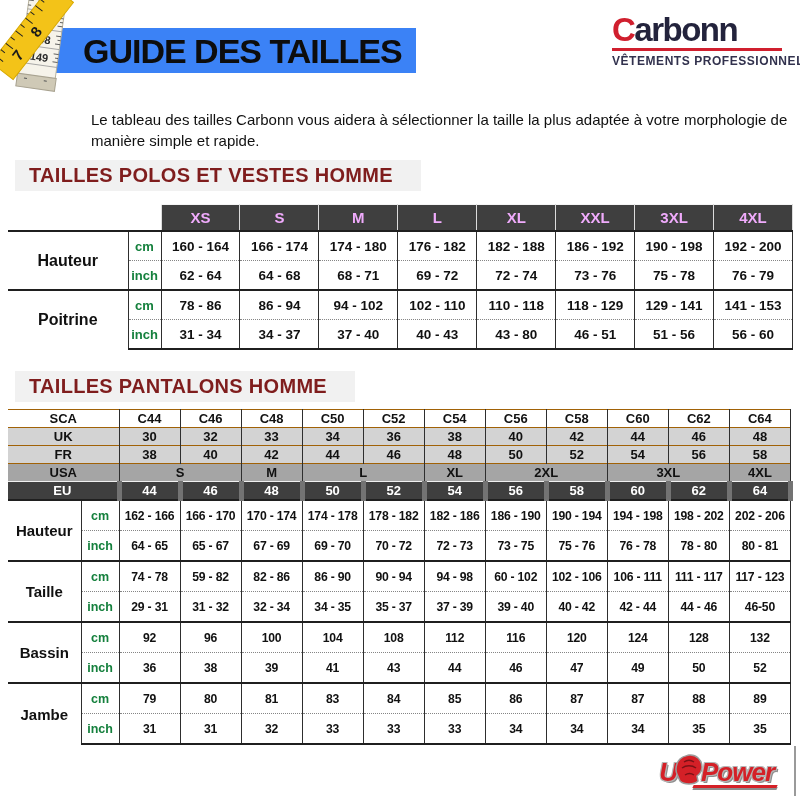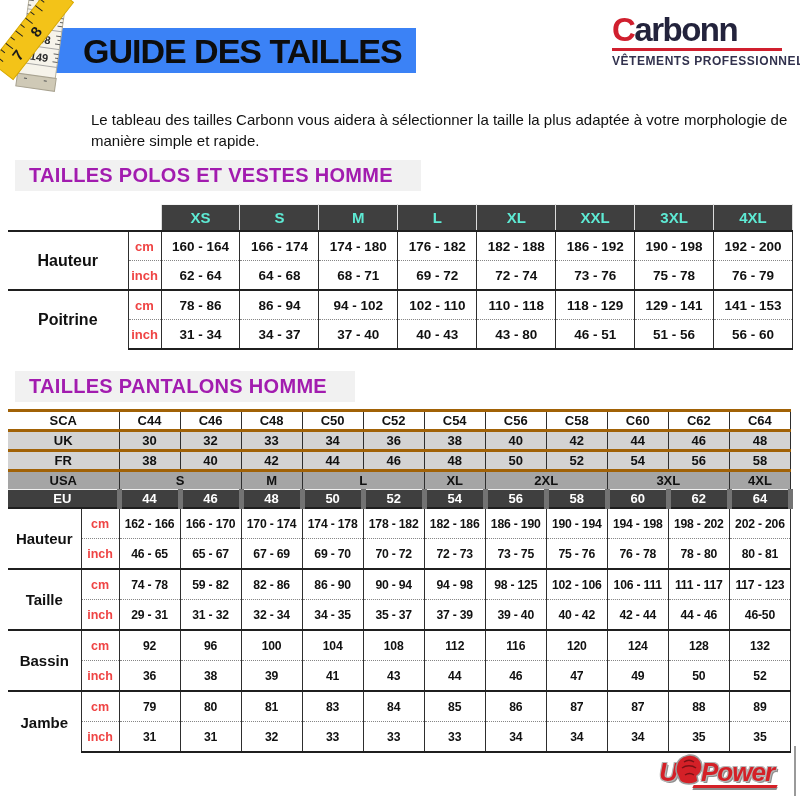--- a/index.html
+++ b/index.html
@@ -14,40 +14,40 @@
   .tape{position:absolute;left:-6px;top:-8px;width:122px;height:122px;z-index:2;}
   .carbonn{position:absolute;top:13px;right:18px;width:170px;z-index:1;}
   .carbonn-word{font-size:33px;font-weight:bold;letter-spacing:-1.5px;color:#23233c;line-height:1;}
   .carbonn-c{color:#d01f2e;}
   .carbonn-bar{height:3px;background:#d01f2e;margin:2px 0 3px 0;}
   .carbonn-tagline{font-size:12px;font-weight:bold;letter-spacing:0.55px;color:#32324e;white-space:nowrap;}
   .amp{color:#d01f2e;}
   .intro{position:absolute;left:75px;top:94px;width:700px;font-size:15px;line-height:1.4;color:#111;margin-left:16px;}
   
   .section-band{position:absolute;left:15px;height:31px;background:#f1f1f1;
-    font-size:20px;font-weight:bold;line-height:31px;color:#a21caf;
+    font-size:20px;font-weight:bold;line-height:31px;color:#7f1d1d;
     padding:0 28px 0 14px;letter-spacing:0.3px;white-space:nowrap;display:inline-block;}
   #section1{top:160px;}
   #section2{top:371px;}
   
   table{border-collapse:collapse;table-layout:fixed;position:absolute;left:8px;background:#fff;}
   #polos{top:204px;width:785px;}
   #pant{top:409px;width:785px;}
   td{border-left:1px solid #2e2e2e;border-right:1px solid #2e2e2e;
      text-align:center;vertical-align:middle;padding:0;color:#111;}
   tr.grp td{border-top:2px solid #1f1f1f;}
   tr.sub td{border-top:1px dotted #858585;}
-  tr.sys td{border-top:3px solid #a16207;height:17px;font-weight:bold;font-size:13px;}
+  tr.sys td{border-top:1px solid #a16207;height:17px;font-weight:bold;font-size:13px;}
   #polos tr:last-child td,#pant tr:last-child td{border-bottom:2px solid #1f1f1f;}
   td.corner{border:none;background:#fff;}
-  .hdark{background:#3f3f3f;color:#5eead4;font-weight:bold;font-size:15px;
+  .hdark{background:#3f3f3f;color:#f0abfc;font-weight:bold;font-size:15px;
      border-left:1px solid #dcdcdc;border-right:1px solid #dcdcdc;border-top:1px solid #f5f5f5;height:25px;}
   .mlabel{font-weight:bold;font-size:16px;margin-top:43px;}
   .noleft{border-left:none !important;}
-  .unit{color:#ef4444;font-weight:bold;font-size:13px;}
+  .unit{color:#15803d;font-weight:bold;font-size:13px;}
   .val{font-weight:bold;font-size:13.5px;}
   #polos tr.grp td,#polos tr.sub td{height:28px;}
   #pant tr.grp td,#pant tr.sub td{height:29px;}
   #pant .mlabel{font-size:15px;}
   #pant .unit{font-size:12.5px;}
   #pant .val{font-size:12.2px;letter-spacing:-0.2px;}
   tr.sys.white td{background:#ffffff;}
   tr.sys.light td{background:#d3d3d3;}
   tr.sys.medium td{background:#a5a5a5;}
   tr.sys.dark td{background:#3f3f3f;color:#fff;
@@ -309,42 +309,42 @@
         <td class="val">178 - 182</td>
         <td class="val">182 - 186</td>
         <td class="val">186 - 190</td>
         <td class="val">190 - 194</td>
         <td class="val">194 - 198</td>
         <td class="val">198 - 202</td>
         <td class="val">202 - 206</td>
       </tr>
       <tr class="sub">
         <td class="unit">inch</td>
-        <td class="val">46 - 65</td>
+        <td class="val">64 - 65</td>
         <td class="val">65 - 67</td>
         <td class="val">67 - 69</td>
         <td class="val">69 - 70</td>
         <td class="val">70 - 72</td>
         <td class="val">72 - 73</td>
         <td class="val">73 - 75</td>
         <td class="val">75 - 76</td>
         <td class="val">76 - 78</td>
         <td class="val">78 - 80</td>
         <td class="val">80 - 81</td>
       </tr>
       <tr class="grp">
         <td class="mlabel noleft" rowspan="2">Taille</td>
         <td class="unit">cm</td>
         <td class="val">74 - 78</td>
         <td class="val">59 - 82</td>
         <td class="val">82 - 86</td>
         <td class="val">86 - 90</td>
         <td class="val">90 - 94</td>
         <td class="val">94 - 98</td>
-        <td class="val">98 - 125</td>
+        <td class="val">60 - 102</td>
         <td class="val">102 - 106</td>
         <td class="val">106 - 111</td>
         <td class="val">111 - 117</td>
         <td class="val">117 - 123</td>
       </tr>
       <tr class="sub">
         <td class="unit">inch</td>
         <td class="val">29 - 31</td>
         <td class="val">31 - 32</td>
         <td class="val">32 - 34</td>

